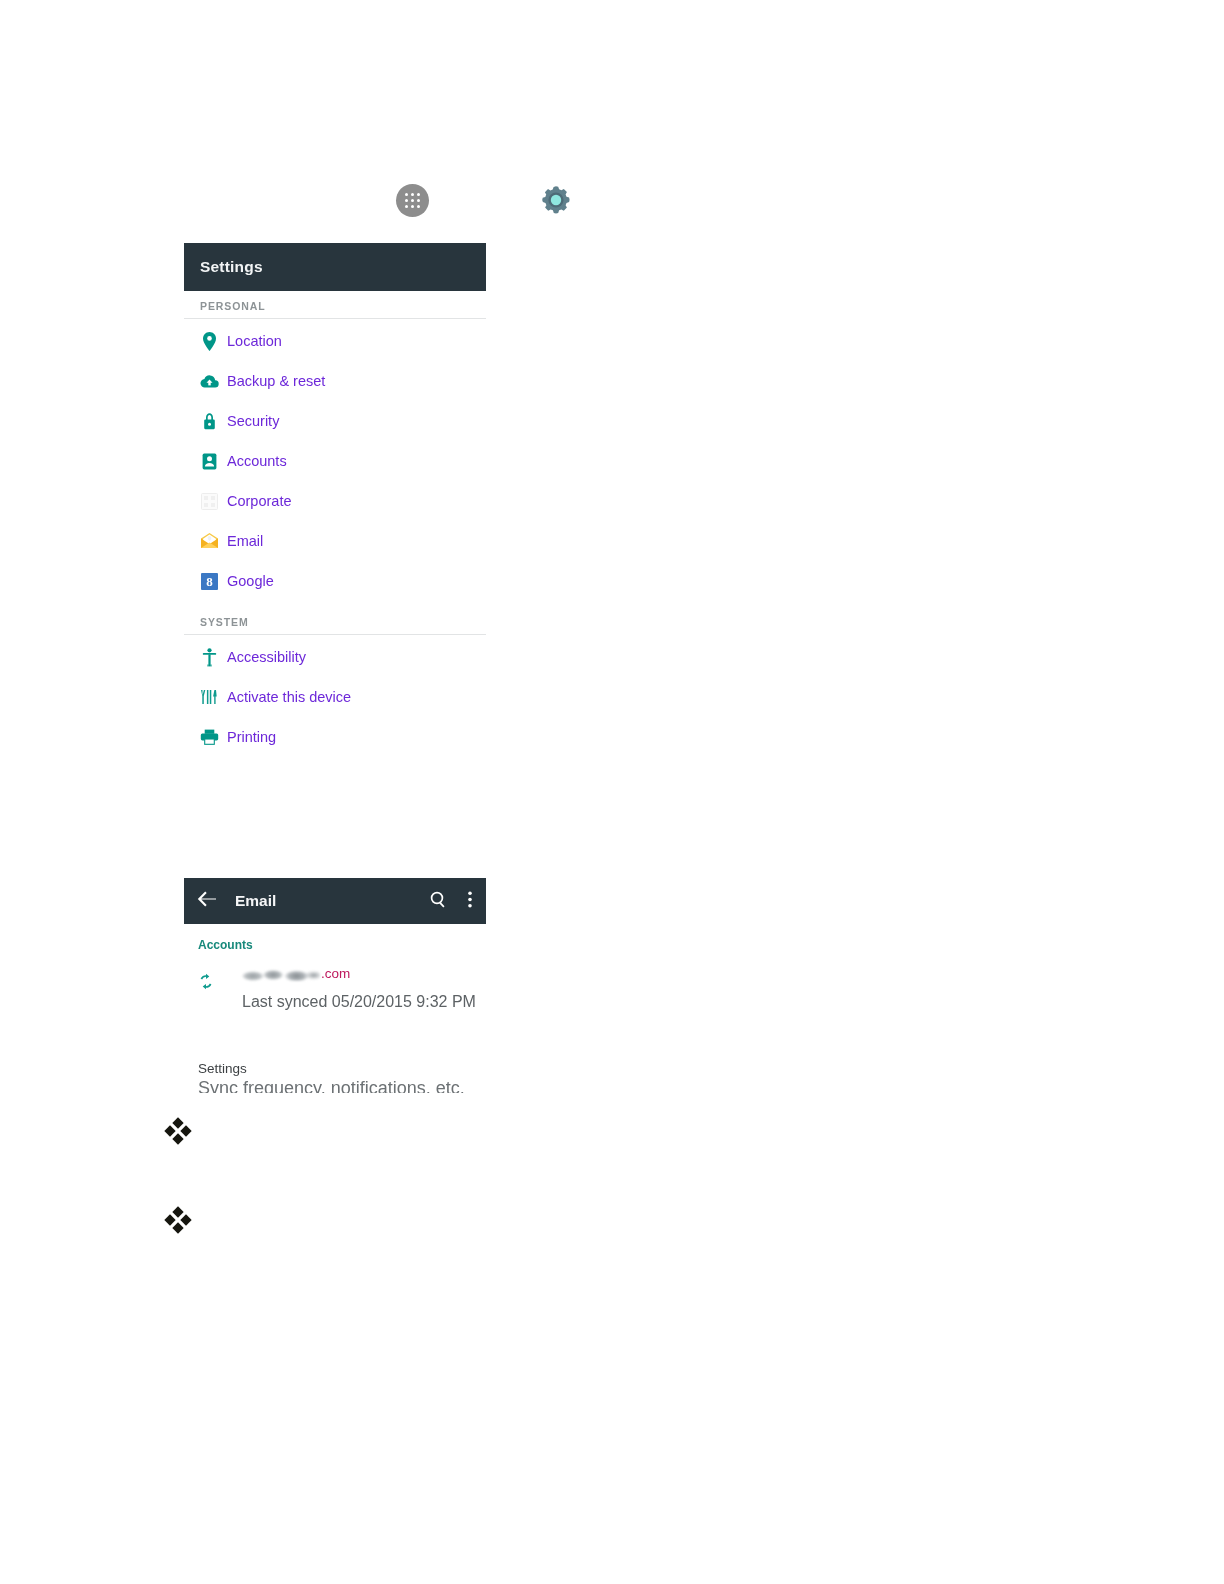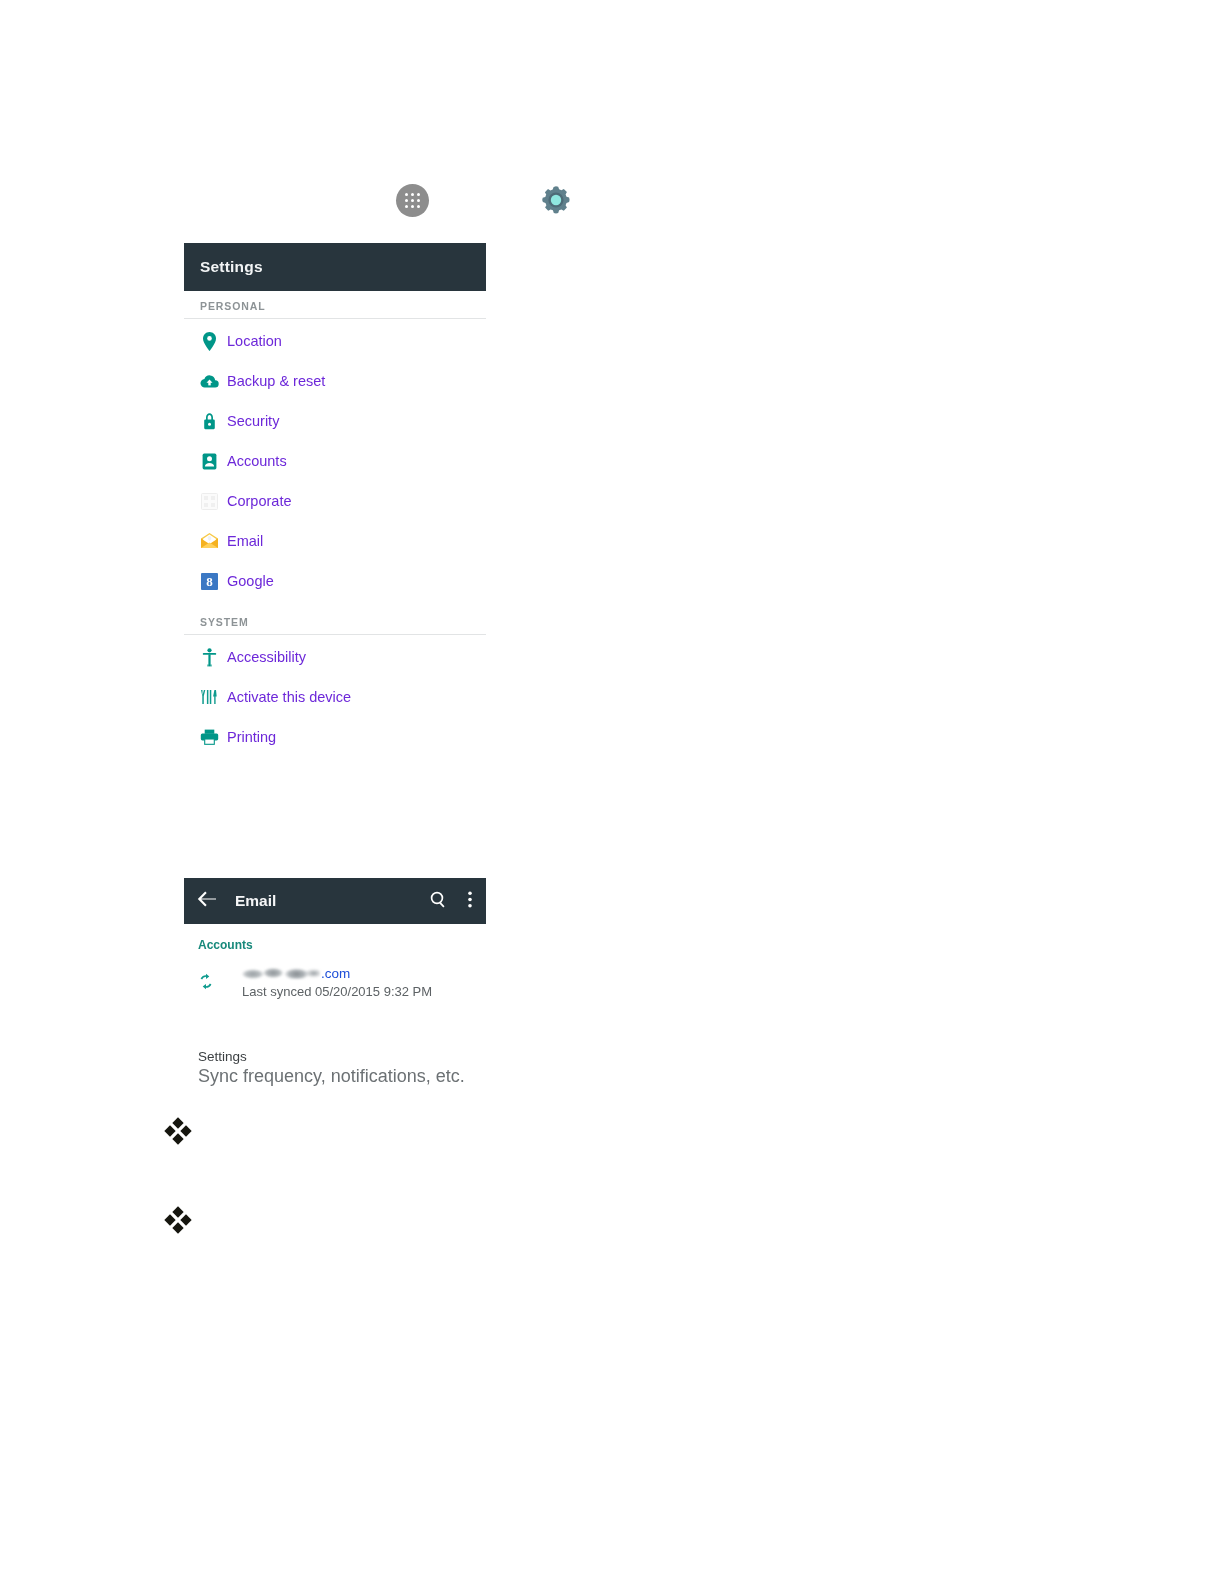--- a/index.html
+++ b/index.html
@@ -148,42 +148,42 @@
     align-items: flex-start;
     padding: 14px 0 0 14px;
   }
   .account-row .sync {
     width: 44px;
     min-width: 44px;
     padding-top: 7px;
   }
   .account-name {
     font-size: 13.5px;
-    color: #1d4ed8;
-    display: flex;
-    align-items: center;
+    color: #be185d;
+    display: flex;
+    align-items: flex-end;
   }
   .redacted {
     display: inline-block;
     width: 78px;
     height: 11px;
     margin-right: 1px;
     border-radius: 5px;
     background:
       radial-gradient(ellipse 16px 7px at 14% 55%, #9aa0a4 0%, #b9bec1 45%, rgba(255,255,255,0) 72%),
       radial-gradient(ellipse 14px 7px at 40% 45%, #8e9498 0%, #b4b9bc 48%, rgba(255,255,255,0) 75%),
       radial-gradient(ellipse 17px 8px at 70% 55%, #878d91 0%, #aeb3b7 45%, rgba(255,255,255,0) 74%),
       radial-gradient(ellipse 12px 6px at 92% 48%, #9ba1a5 0%, rgba(255,255,255,0) 78%);
     filter: blur(1.1px);
     vertical-align: middle;
   }
   .account-sub {
-    font-size: 13px;
+    font-size: 16px;
     color: #5d6265;
-    margin-top: 3px;
+    margin-top: 12px;
   }
   .email-settings-block {
     padding: 50px 0 0 14px;
   }
   .email-settings-title {
     font-size: 13.5px;
     color: #3c4043;
   }
   .email-settings-sub {
     font-size: 18px;

